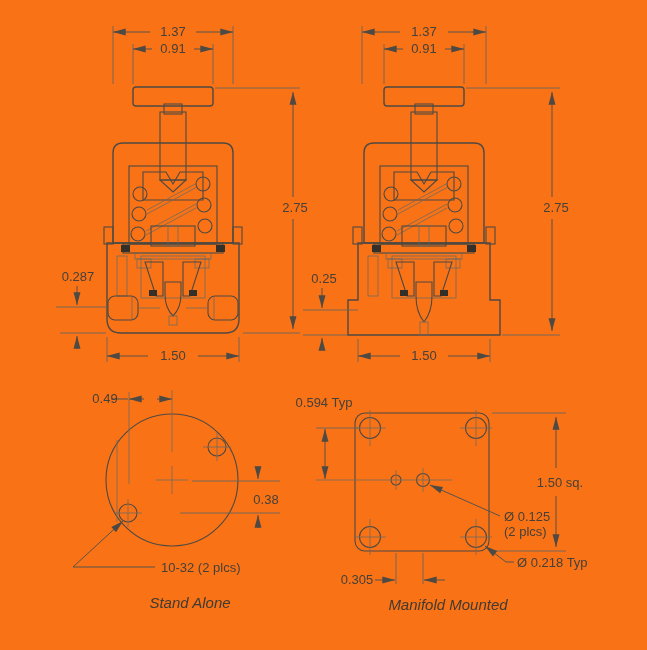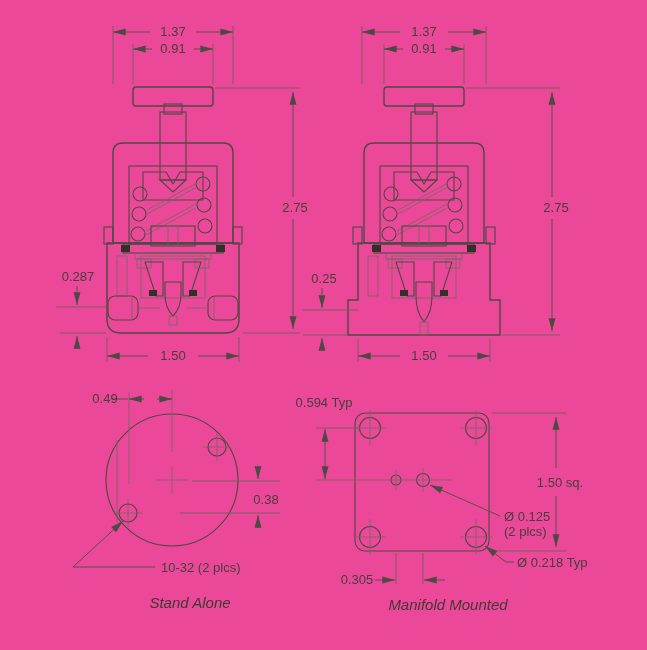--- a/index.html
+++ b/index.html
@@ -1,16 +1,16 @@
 <!DOCTYPE html>
 <html><head>
 <meta charset="utf-8">
 <style>
   html,body{margin:0;padding:0;background:#fdfcf7;}
-  .stage{position:relative;width:647px;height:650px;background:#ec4899;overflow:hidden;
+  .stage{position:relative;width:647px;height:650px;background:#f97316;overflow:hidden;
          font-family:"Liberation Sans",sans-serif;}
   svg{display:block}
   .out  {stroke:#4e4943;stroke-width:1.4;fill:none}
   .out2 {stroke:#4e4943;stroke-width:1.1;fill:none}
   .dim  {stroke:#57524b;stroke-width:1;fill:none}
   .ext  {stroke:#6a655c;stroke-width:0.9;fill:none}
   .thin {stroke:#6f6a60;stroke-width:0.8;fill:none}
   .dimtxt{font:13px "Liberation Sans",sans-serif;fill:#45403a}
   .cap   {font:italic 15px "Liberation Sans",sans-serif;fill:#3f3a33}
 </style>

